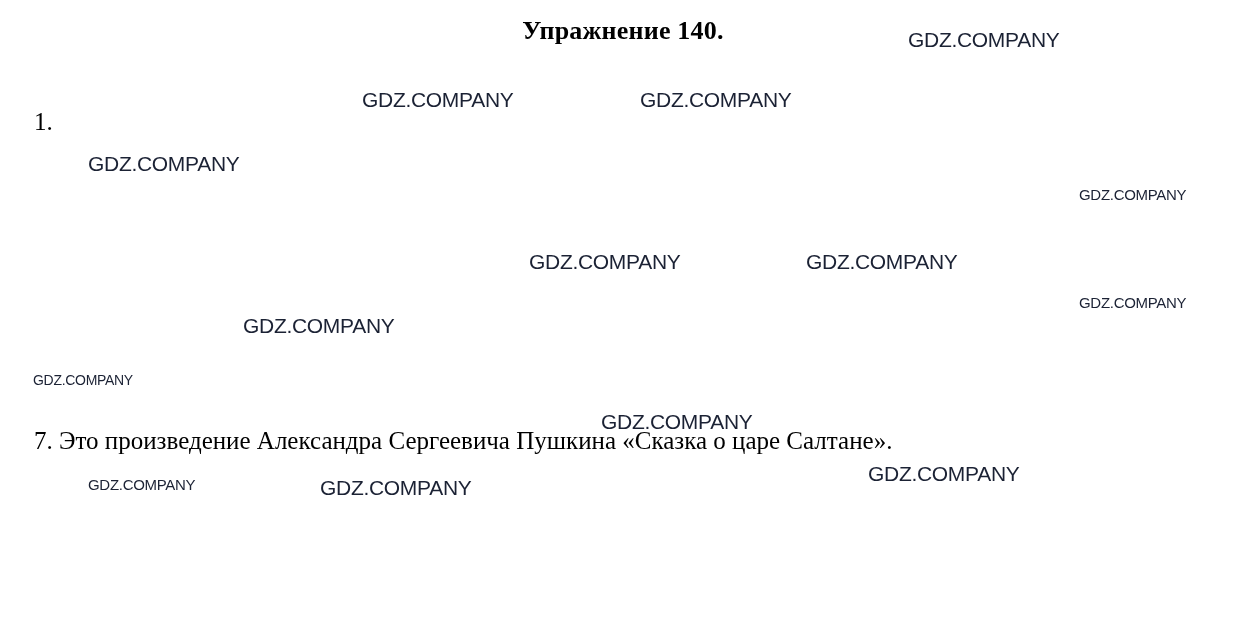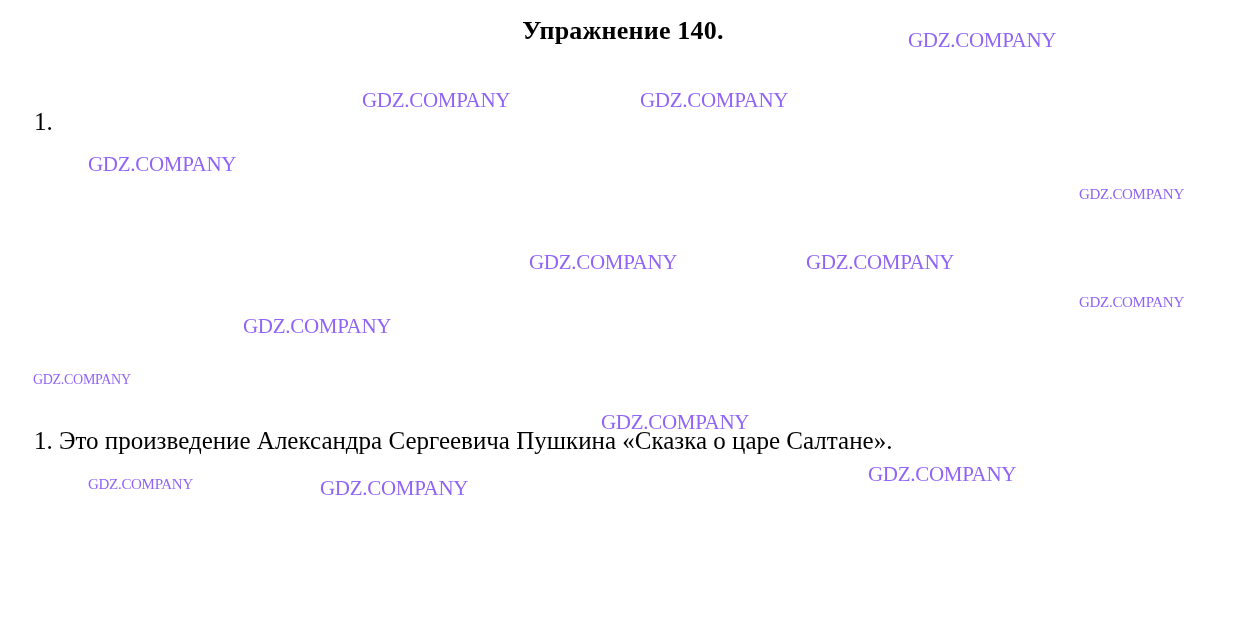--- a/index.html
+++ b/index.html
@@ -48,38 +48,38 @@
     left: 34px;
     width: 1186px;
   }
   .answer2 {
     top: 417px;
     left: 34px;
     width: 1150px;
   }
   .wm {
     position: absolute;
-    font-family: Liberation Serif, serif;
-    color: #8b5cf6;
+    font-family: Liberation Sans, sans-serif;
+    color: #0f172a;
     white-space: nowrap;
     pointer-events: none;
     letter-spacing: -0.3px;
   }
 </style>
 </head>
 <body>
 
 <div class="page">
 
   <div class="title">Упражнение 140.</div>
 
   <div class="item-num num1">1.</div>
 
 
-  <div class="para answer2">1. Это произведение Александра Сергеевича Пушкина «Сказка о царе Салтане».</div>
+  <div class="para answer2">7. Это произведение Александра Сергеевича Пушкина «Сказка о царе Салтане».</div>
 
   <div id="wm-layer">
       <div class="wm" style="left: 908px; top: 28px; font-size: 21px; opacity: 0.95;">GDZ.COMPANY</div>
       <div class="wm" style="left: 362px; top: 88px; font-size: 21px; opacity: 0.95;">GDZ.COMPANY</div>
       <div class="wm" style="left: 640px; top: 88px; font-size: 21px; opacity: 0.95;">GDZ.COMPANY</div>
       <div class="wm" style="left: 88px; top: 152px; font-size: 21px; opacity: 0.95;">GDZ.COMPANY</div>
       <div class="wm" style="left: 1079px; top: 186px; font-size: 15px; opacity: 0.95;">GDZ.COMPANY</div>
       <div class="wm" style="left: 529px; top: 250px; font-size: 21px; opacity: 0.95;">GDZ.COMPANY</div>
       <div class="wm" style="left: 806px; top: 250px; font-size: 21px; opacity: 0.95;">GDZ.COMPANY</div>
       <div class="wm" style="left: 1079px; top: 294px; font-size: 15px; opacity: 0.95;">GDZ.COMPANY</div>

